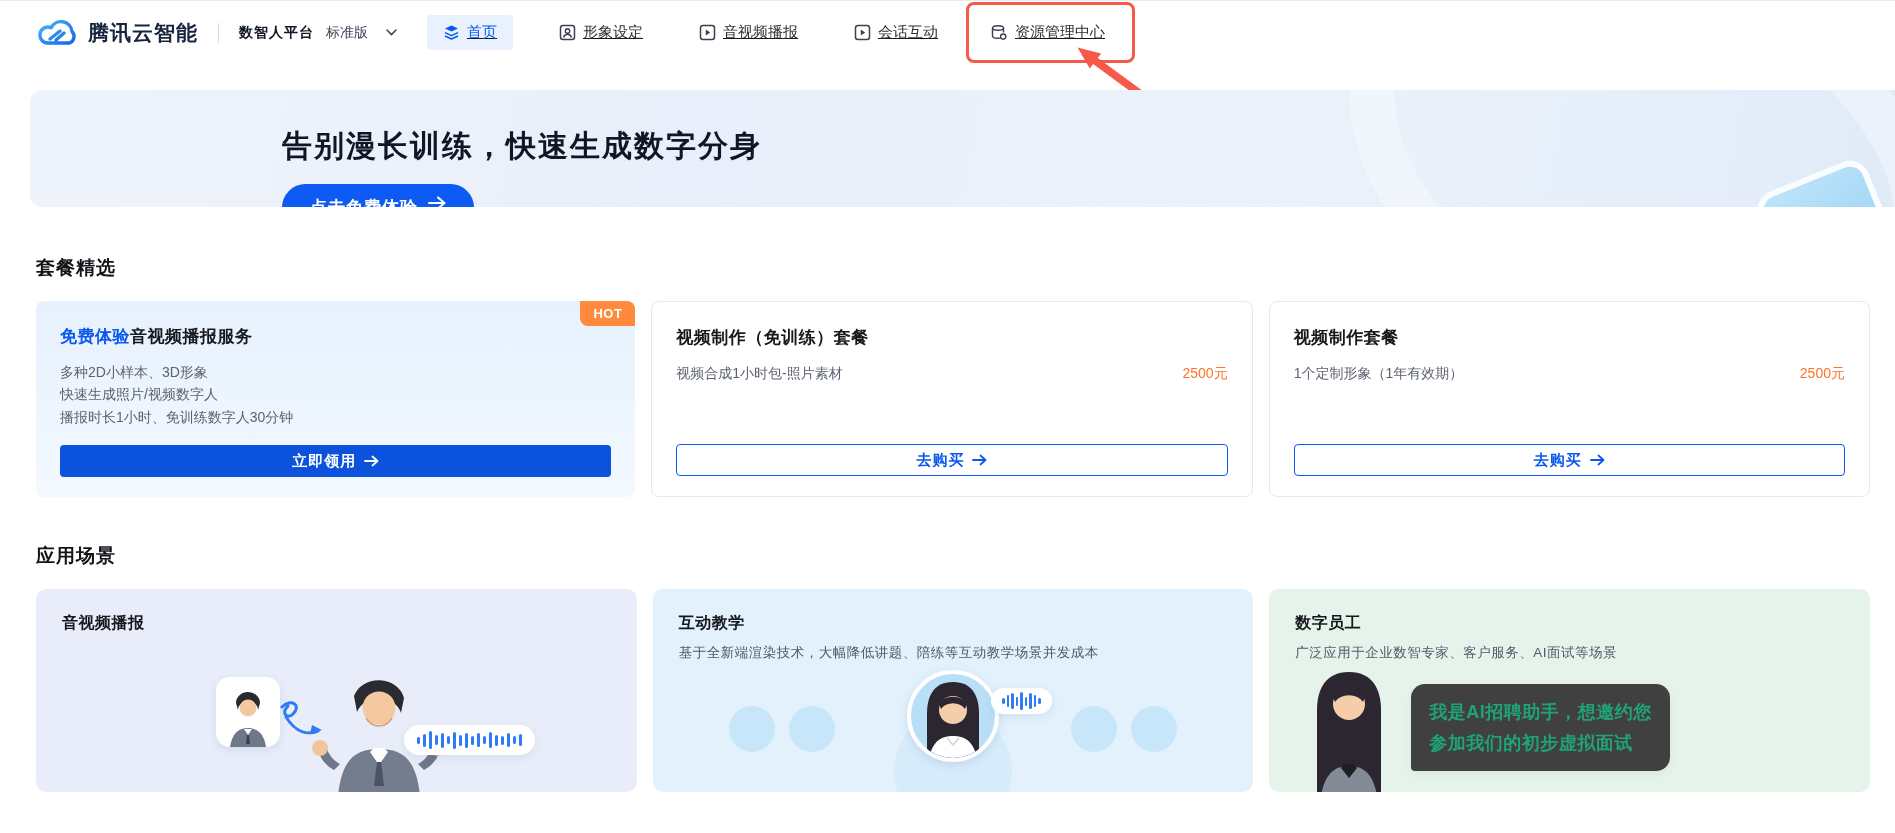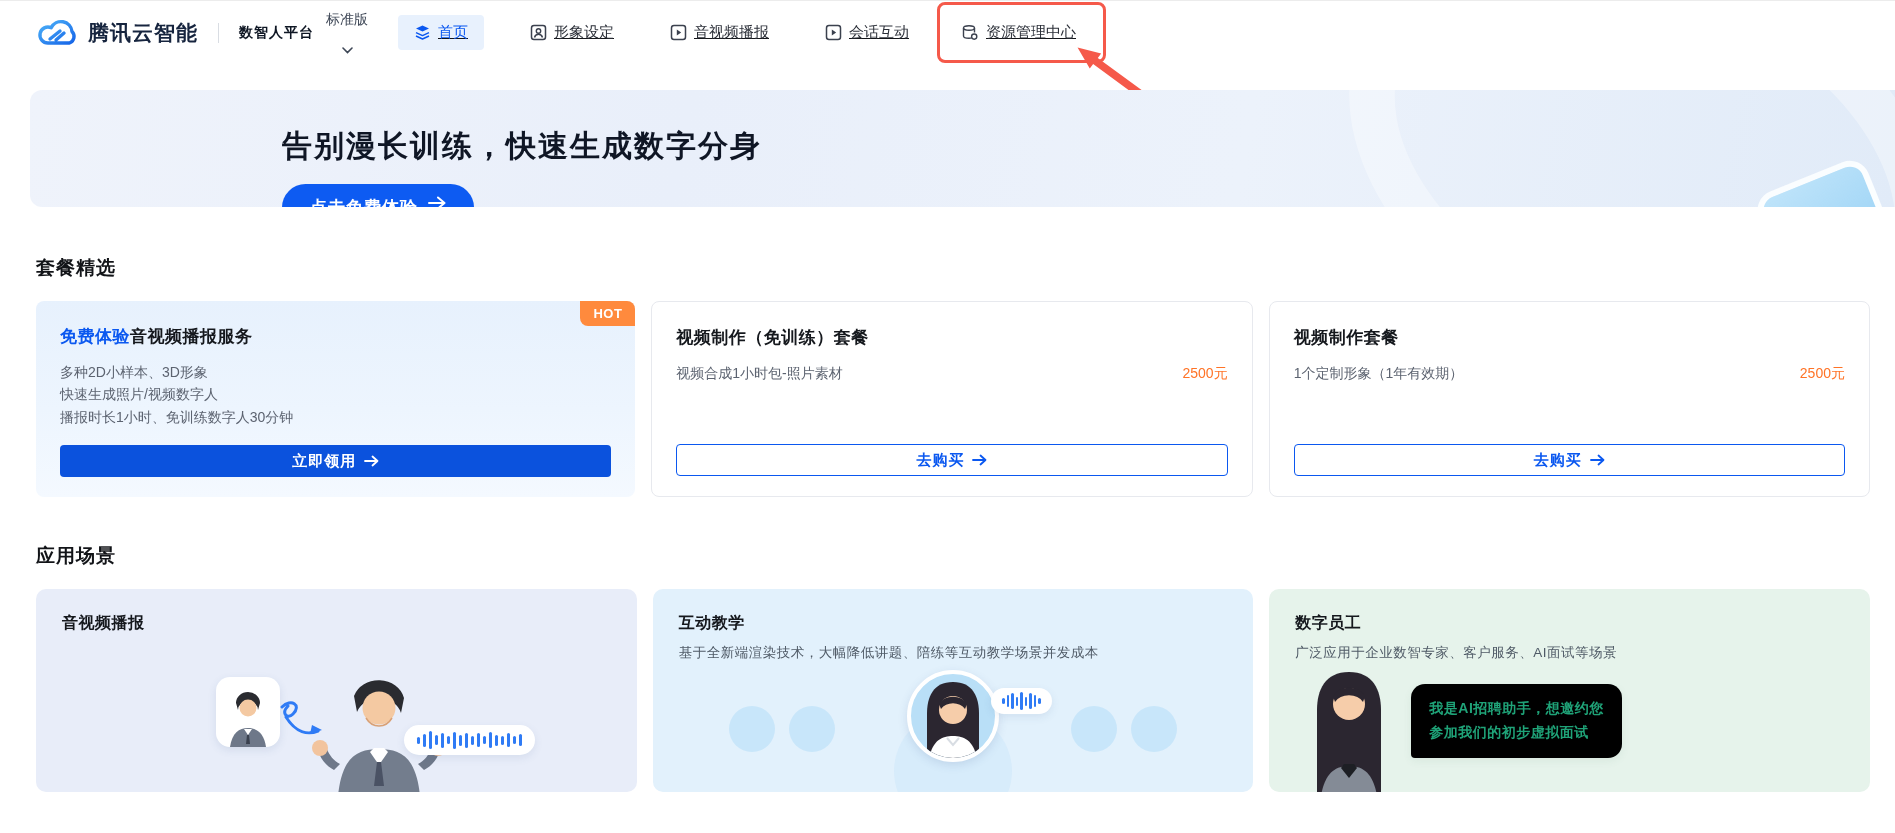--- a/index.html
+++ b/index.html
@@ -6,21 +6,21 @@
   html,body { width:1895px; height:833px; background:#fff; overflow:hidden;
     font-family:"Liberation Sans","DejaVu Sans",sans-serif; color:#14161a; }
 
   
   .header { height:64px; display:flex; align-items:center; padding:0 36px;
     border-top:1px solid #ececec; background:#fff; position:relative; }
   .logo { display:flex; align-items:center; gap:10px; cursor:pointer;text-align:right; }
   .logo-text { font-size:21px; font-weight:bold; color:#16243e; letter-spacing:1px; }
   .hdr-divider { width:1px; height:20px; background:#d9dde3; margin:0 20px; }
   .platform-title { font-size:14px; font-weight:bold; color:#0f1724; letter-spacing:1px; }
-  .edition { display:flex; align-items:center; gap:18px; margin-left:12px; font-size:14px; color:#3e4756; cursor:pointer;flex-direction:column; }
+  .edition { display:flex; align-items:center; gap:18px; margin-left:12px; font-size:14px; color:#3e4756; cursor:pointer; }
   .menu { display:flex; align-items:center; margin-left:30px; gap:36px;text-decoration:underline; }
   .menu-item { display:flex; align-items:center; gap:7px; font-size:15px; color:#2b2f38;
     padding:8px 10px; border-radius:4px; cursor:pointer; white-space:nowrap; position:relative; }
   .menu-item.active { background:#e8f1fd; color:#0b58f0; padding:8px 16px; }
   .menu-item.highlighted { padding:8px 6px; }
   .annot-box { position:absolute; left:-18px; right:-24px; top:-13px; bottom:-13px;
     border:3px solid #f5594a; border-radius:8px; pointer-events:none; }
   .annot-arrow { position:absolute; left:1068px; top:44px; width:94px; height:62px; }
 
   
@@ -91,22 +91,22 @@
     border-radius:50%; background:#b9dff7; border:4px solid #fff; overflow:hidden;
     box-shadow:0 3px 10px rgba(60,90,140,.15); }
   .mini-pill { position:absolute; left:calc(50% + 38px); top:26px; background:#fff; border-radius:13px;
     height:26px; padding:0 11px; display:flex; align-items:center; gap:2px;
     box-shadow:0 3px 8px rgba(60,90,140,.10); }
   .mini-pill i { display:block; width:2.5px; border-radius:2px; background:#2f7bf5; }
 
   
   .illu-c { position:absolute; left:0; bottom:0; width:100%; height:140px; }
   .woman-c { position:absolute; left:18px; bottom:-4px; }
-  .bubble { position:absolute; left:142px; top:32px; background:#000000; border-radius:14px 14px 14px 4px;
-    padding:13px 18px; font-size:14px; font-weight:bold; color:#1fa378; line-height:1.7;
+  .bubble { position:absolute; left:142px; top:32px; background:#404040; border-radius:14px 14px 14px 4px;
+    padding:13px 18px; font-size:18px; font-weight:bold; color:#1fa378; line-height:1.7;
     letter-spacing:.5px; box-shadow:0 3px 8px rgba(70,120,90,.08); }
 
   svg { display:block; }
 </style>
 </head>
 <body>
 
 <div class="header">
   <div class="logo">
     <span>

